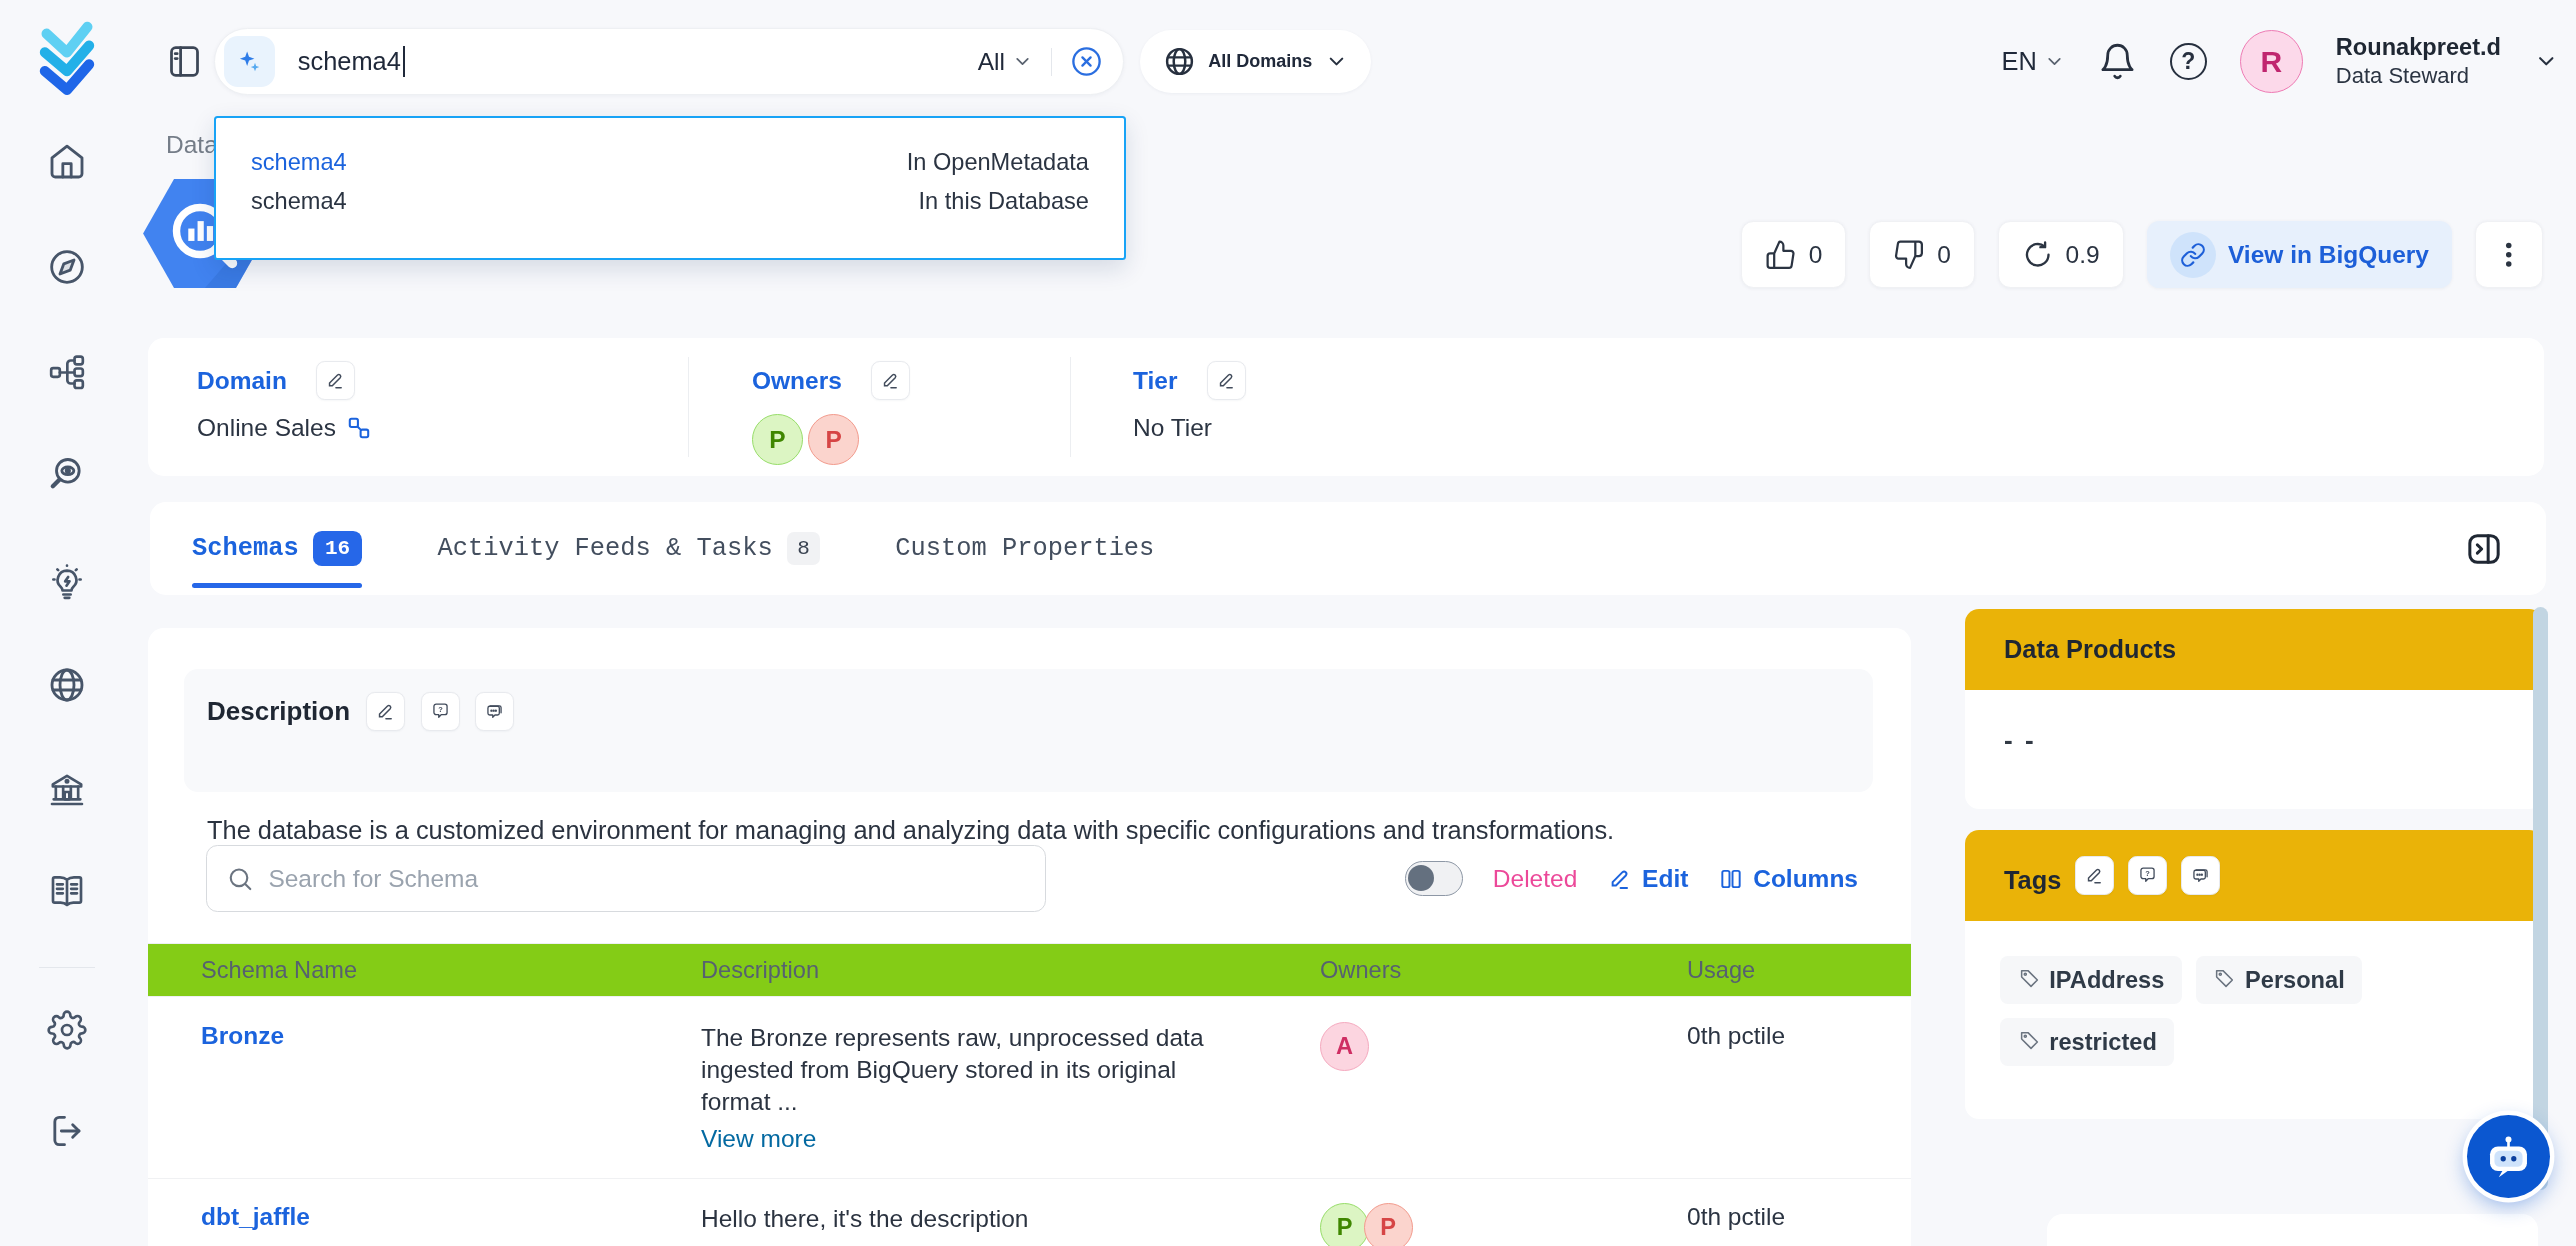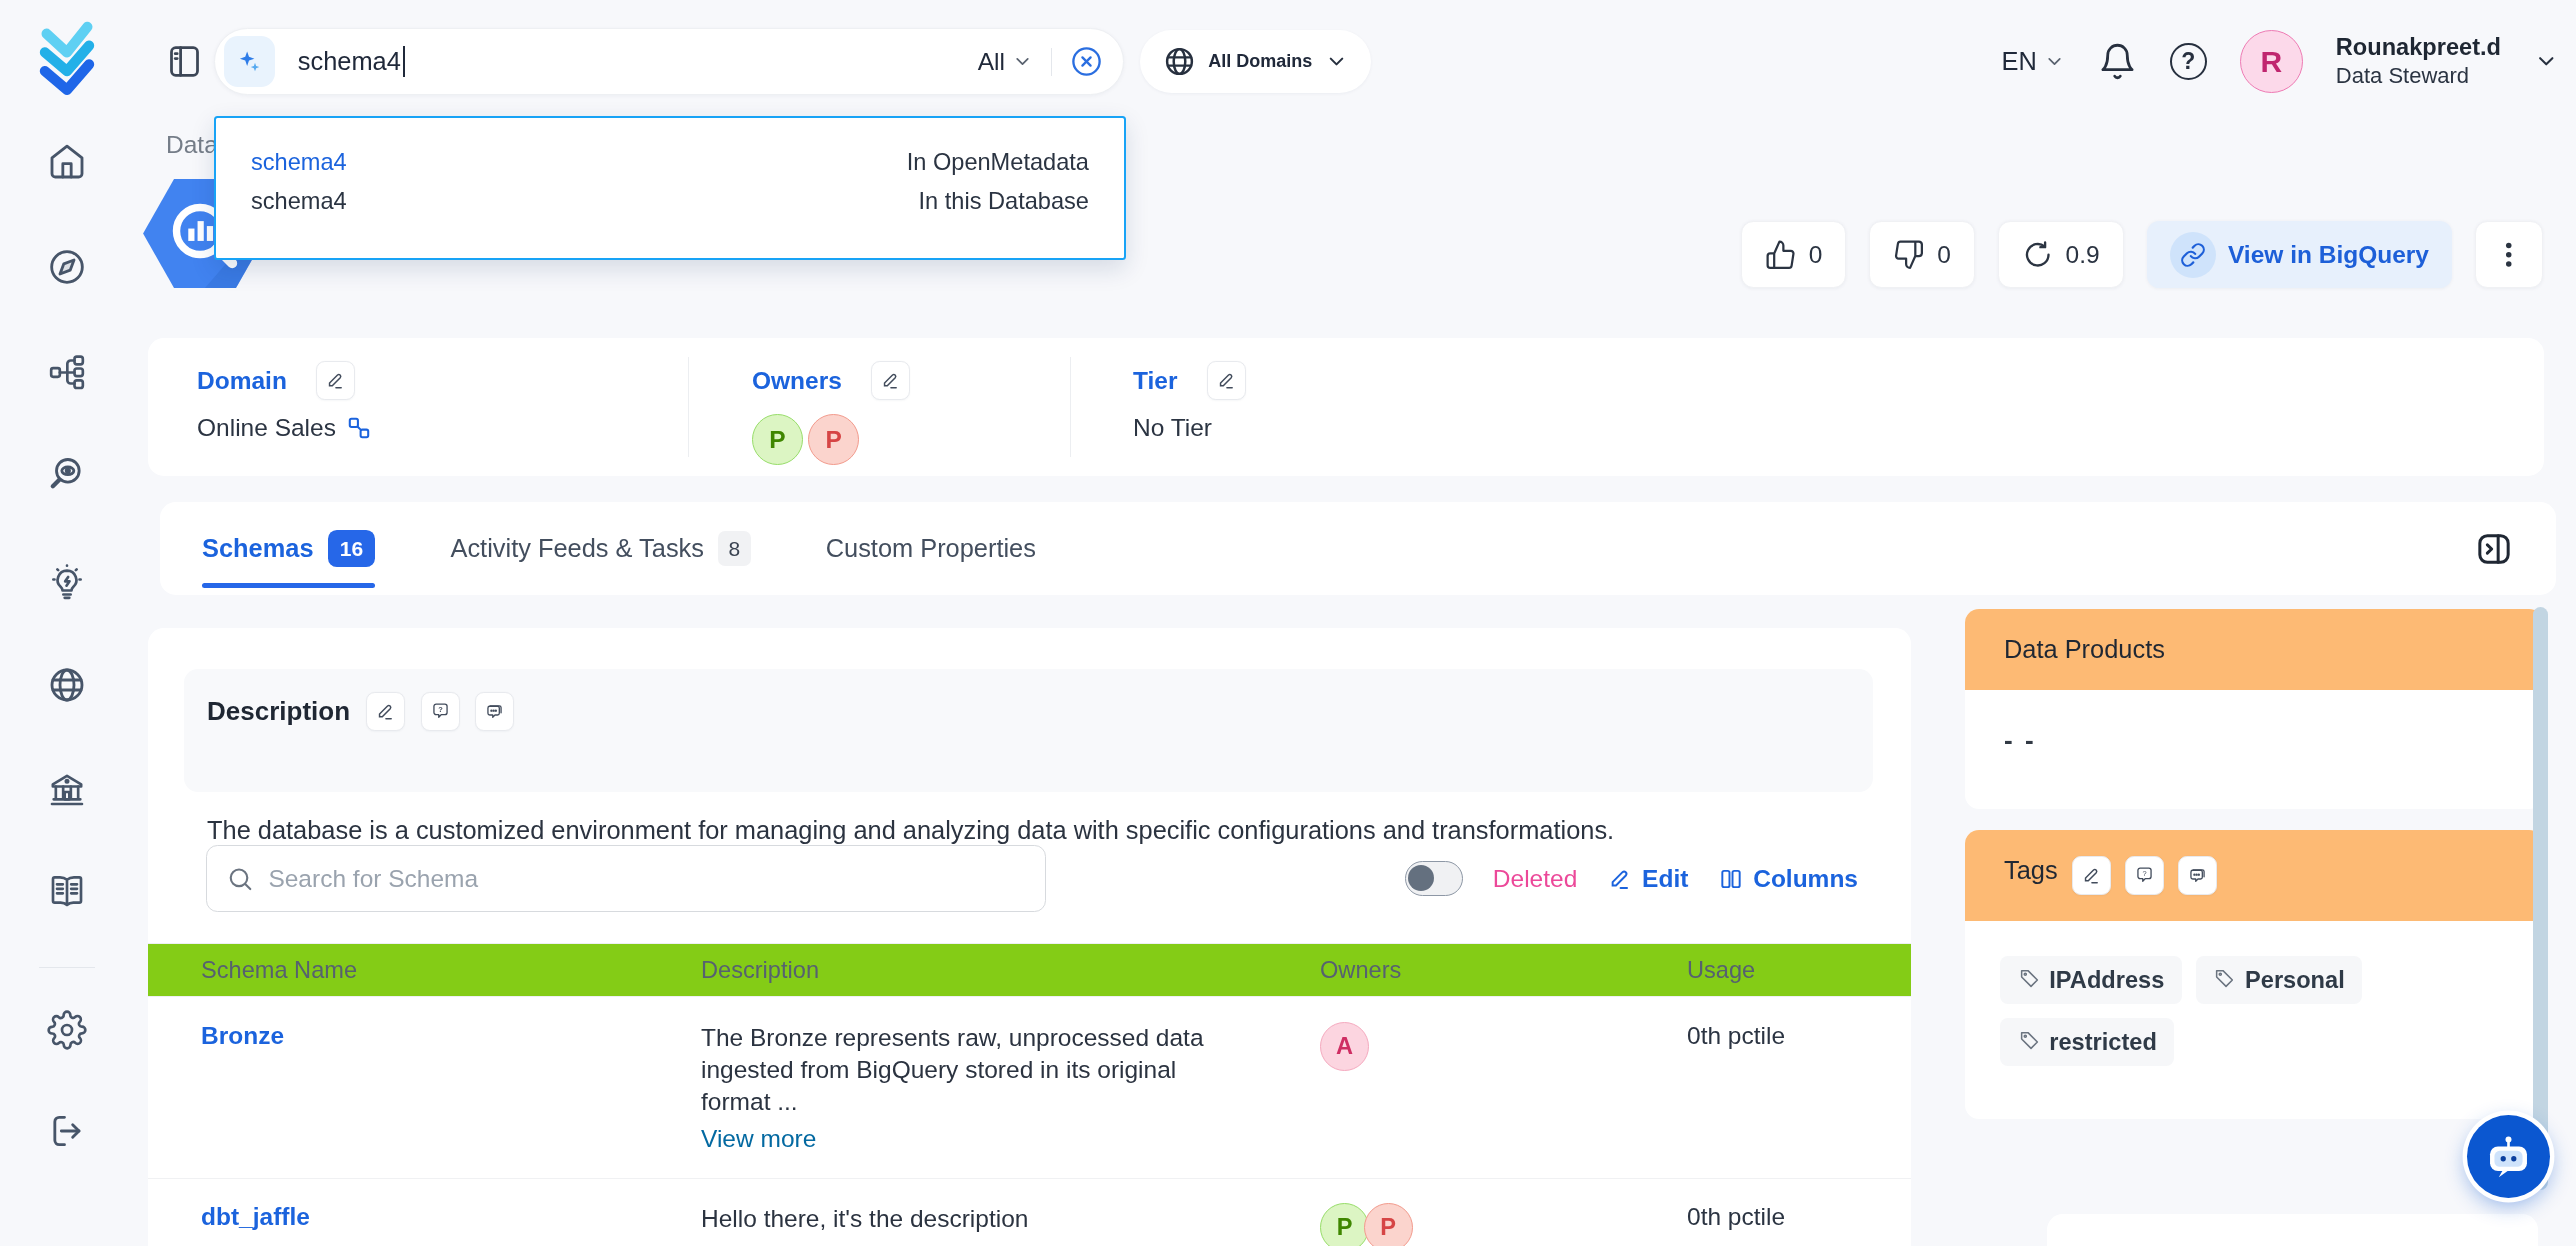--- a/index.html
+++ b/index.html
@@ -56,21 +56,21 @@
   .sum-label { display:flex; align-items:center; gap:29px; font-size:24.5px; font-weight:700; color:#1b63dd; }
   .mini-btn { width:39px; height:39px; background:#fff; border:0.9px solid #e8eaee; border-radius:8.8px; display:flex; align-items:center; justify-content:center; cursor:pointer; box-shadow:0 0.9px 1.8px rgba(20,40,80,.04); }
   .sum-value { margin-top:14px; font-size:24.5px; color:#2b3442; display:flex; align-items:center; gap:10.5px; }
   .vdiv { position:absolute; top:19px; width:0.9px; height:100px; background:#eceef1; }
   .av-sm { width:51px; height:51px; font-size:24.5px; }
   .av-green { background:#dcf5c3; border:1.8px solid #97dd69; color:#3f8600; }
   .av-red { background:#fbd4cd; border:1.8px solid #f29a8c; color:#d64545; }
   .av-pink { width:49px; height:49px; background:#fcd5e0; border:1.8px solid #f5aabf; color:#cf2e63; font-size:23.6px; }
 
   
-  .tabbar { position:absolute; left:160px; top:502px; width:2396px; height:93px; display:flex; align-items:center; padding:0 42px; }
+  .tabbar { position:absolute; left:150px; top:502px; width:2396px; height:93px; display:flex; align-items:center; padding:0 42px;font-family:Liberation Mono, monospace; }
   .tab { position:relative; height:100%; display:flex; align-items:center; gap:14px; font-size:25.4px; color:#434e5e; margin-right:75px; cursor:pointer; }
   .tab.active { color:#1b63dd; font-weight:700; }
   .tab.active::after { content:""; position:absolute; left:0; right:0; bottom:7px; height:5.3px; border-radius:2.6px; background:#2667e8; }
   .badge-blue { background:#2667e8; color:#fff; font-size:21px; font-weight:700; border-radius:8.8px; padding:6.1px 12.3px; }
   .badge-grey { background:#f1f2f4; color:#3b4452; font-size:21px; border-radius:7px; padding:5.3px 10.5px; }
   .tab-collapse { margin-left:auto; cursor:pointer; }
 
   
   .main { position:absolute; left:148px; top:628px; width:1763px; height:665px; border-radius:15.8px 15.8px 0 0; background:#fff; }
   .desc-card { position:absolute; left:36px; top:41px; width:1689px; height:123px; background:#f8f9fb; border-radius:14px; padding:23px 23px; }
@@ -95,21 +95,21 @@
   .tlink { color:#1b63dd; font-size:24.5px; font-weight:600; cursor:pointer; }
   .tdesc { font-size:24.5px; color:#2b3340; line-height:1.32; }
   .viewmore { color:#0369a1; margin-top:7px; cursor:pointer; font-size:24.5px; }
   .usage { font-size:24.5px; color:#2b3442; }
   .ovl { display:flex; }
   .ovl .avatar { margin-left:-5.3px; }
   .ovl .avatar:first-child { margin-left:0; }
 
   
   .rp-card { position:absolute; left:1965px; width:578px; background:#fff; border-radius:14px; overflow:hidden; }
-  .rp-head { background:#fdba74; display:flex; align-items:flex-start; gap:14px; padding:26px 39px; font-size:25.4px; font-weight:400; color:#1f2733; }
+  .rp-head { background:#eab308; display:flex; align-items:flex-end; gap:14px; padding:26px 39px; font-size:25.4px; font-weight:700; color:#1f2733; }
   .rp-empty { padding:35px 39px 53px; font-size:26px; color:#323a45; letter-spacing:2.6px; font-weight:700; }
   .chips { display:flex; gap:14px; padding:35px 35px 53px; flex-wrap:wrap; }
   .chip { display:flex; gap:8.8px; background:#f6f7f9; border-radius:7.9px; padding:10.5px 17.5px; font-size:23.6px; font-weight:600; color:#2f3a47; }
   .rp-scroll { position:absolute; left:2533px; top:607px; width:15px; height:583px; border-radius:7.9px; background:#c2d5e2; }
   .rp-partial { position:absolute; left:2047px; top:1214px; width:491px; height:32px; background:#fff; border-radius:15.8px 15.8px 0 0; }
 
   
   .chatbtn { position:absolute; left:2467px; top:1115px; width:83px; height:83px; border-radius:50%; background:#0b57d0; display:flex; align-items:center; justify-content:center; box-shadow:0 0 0 4.4px #ffffff, 0 7px 21px rgba(12,87,208,.45); cursor:pointer; z-index:20; }
 </style>
 </head>

